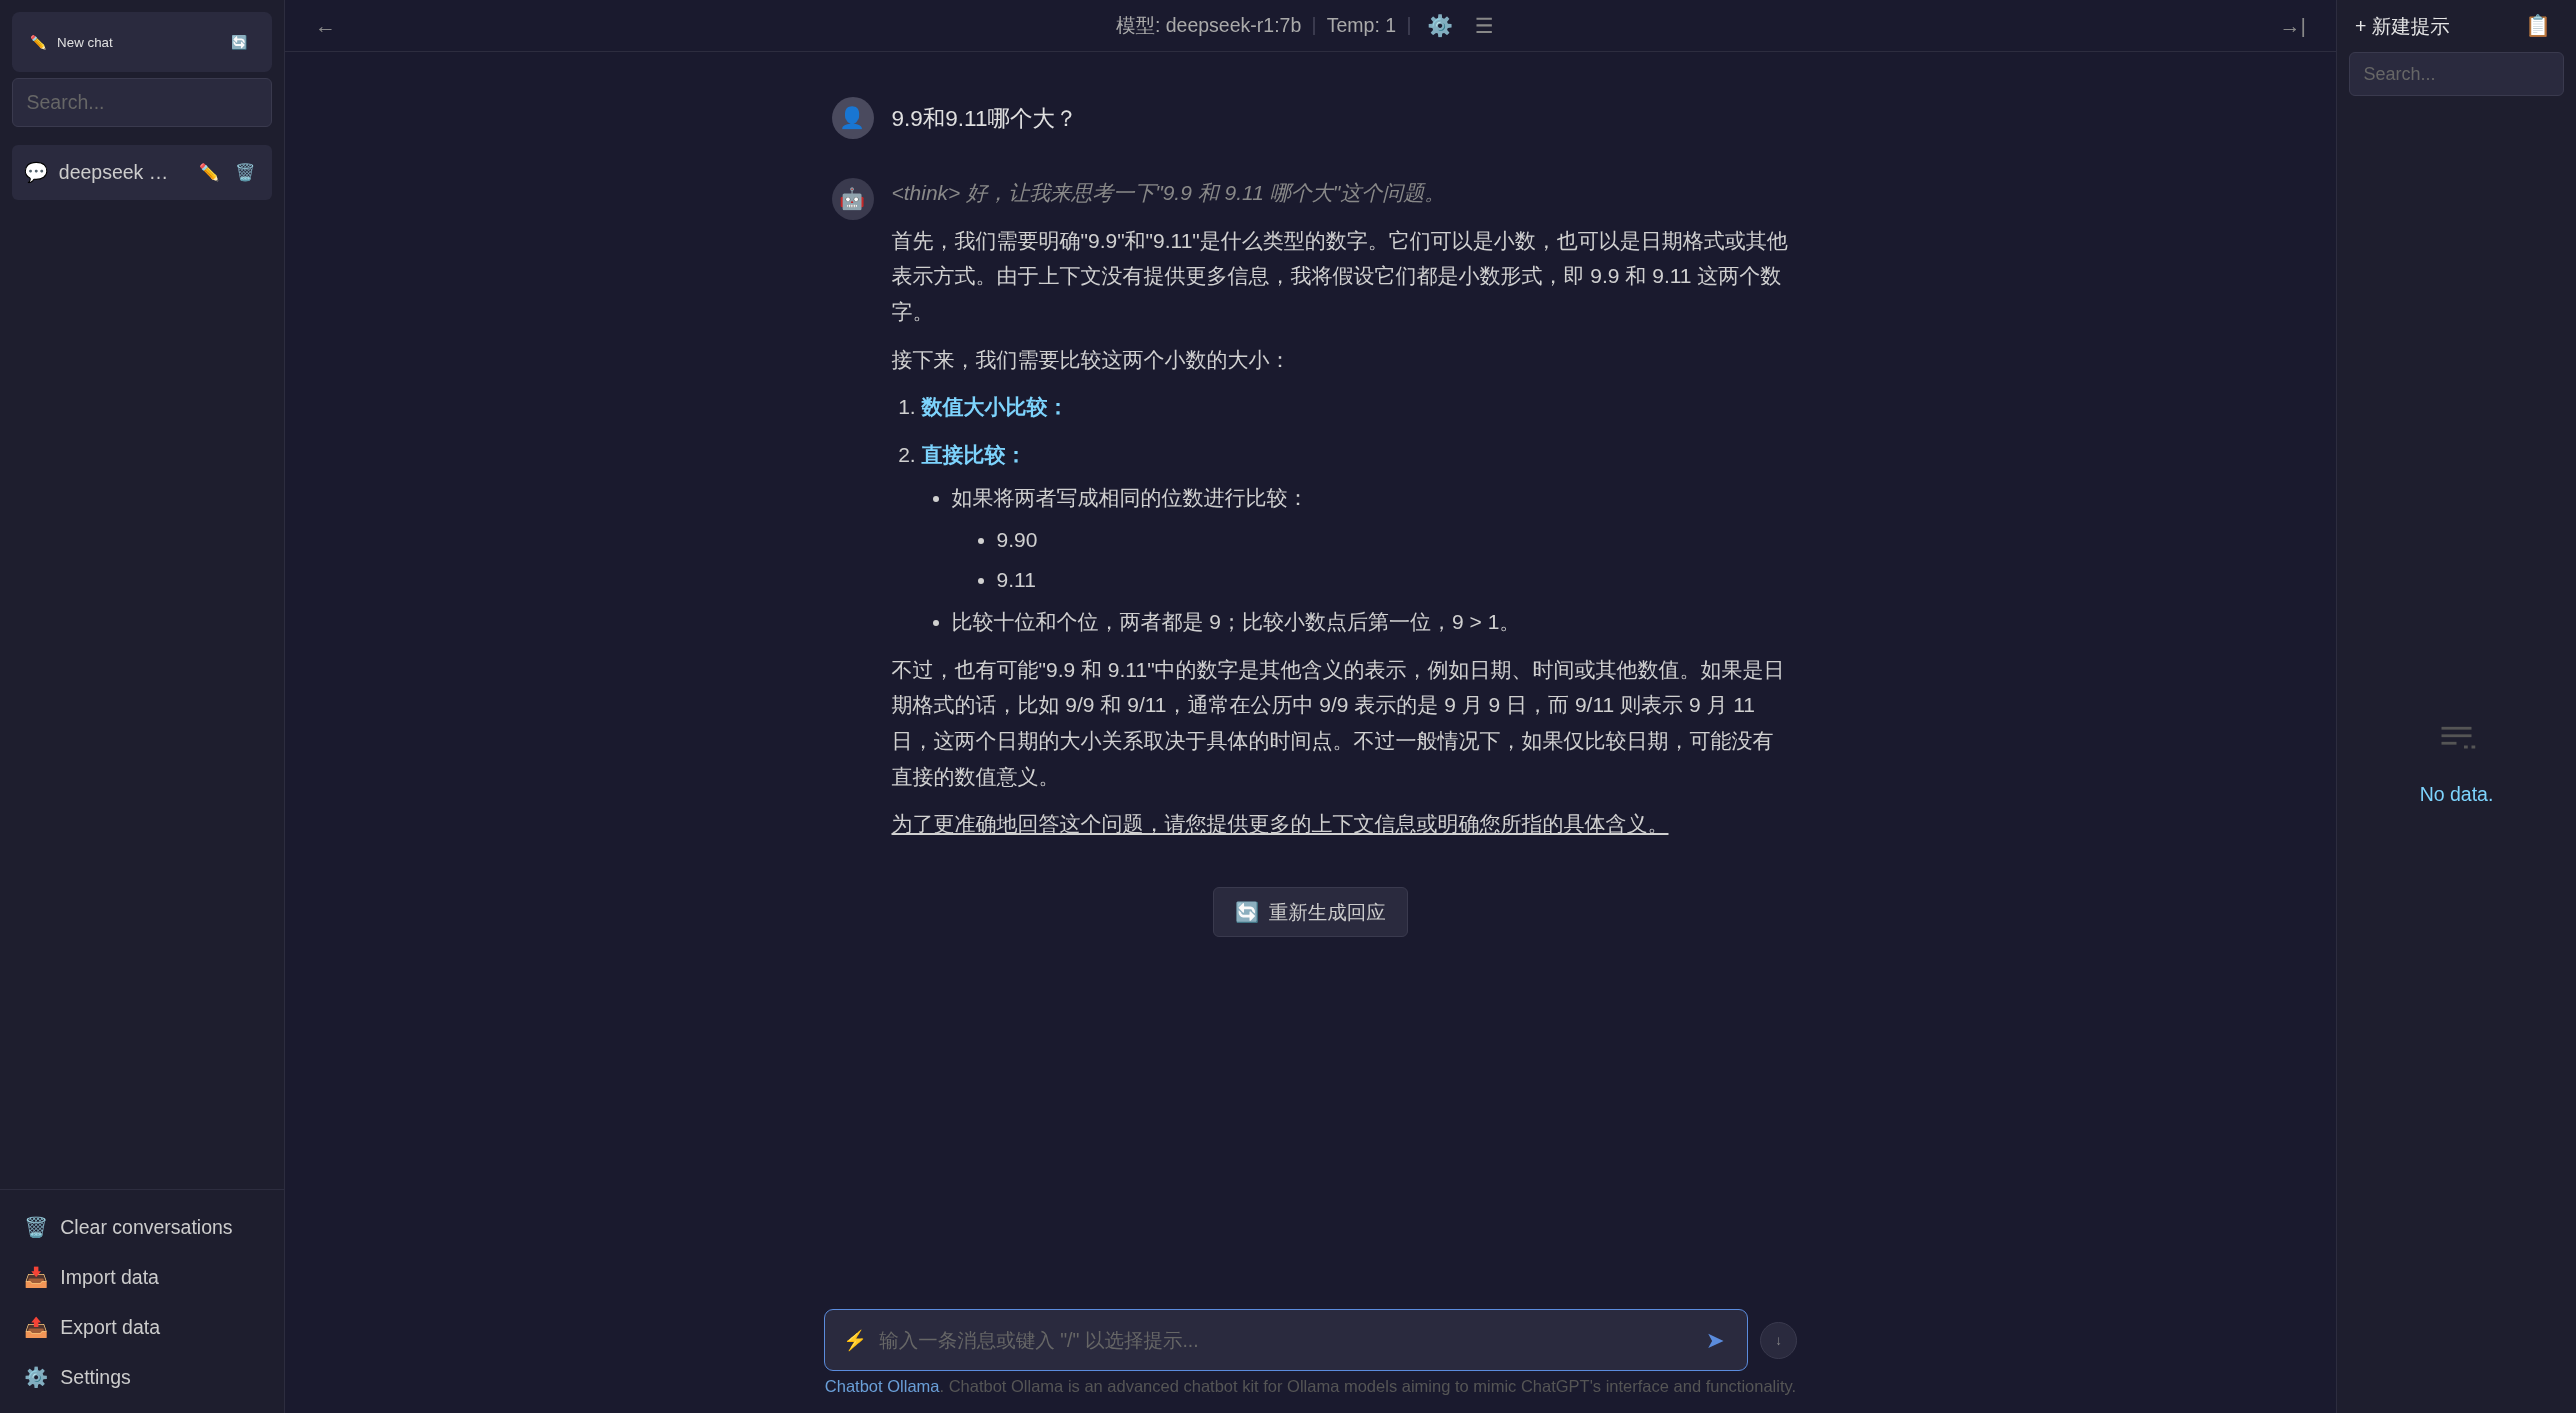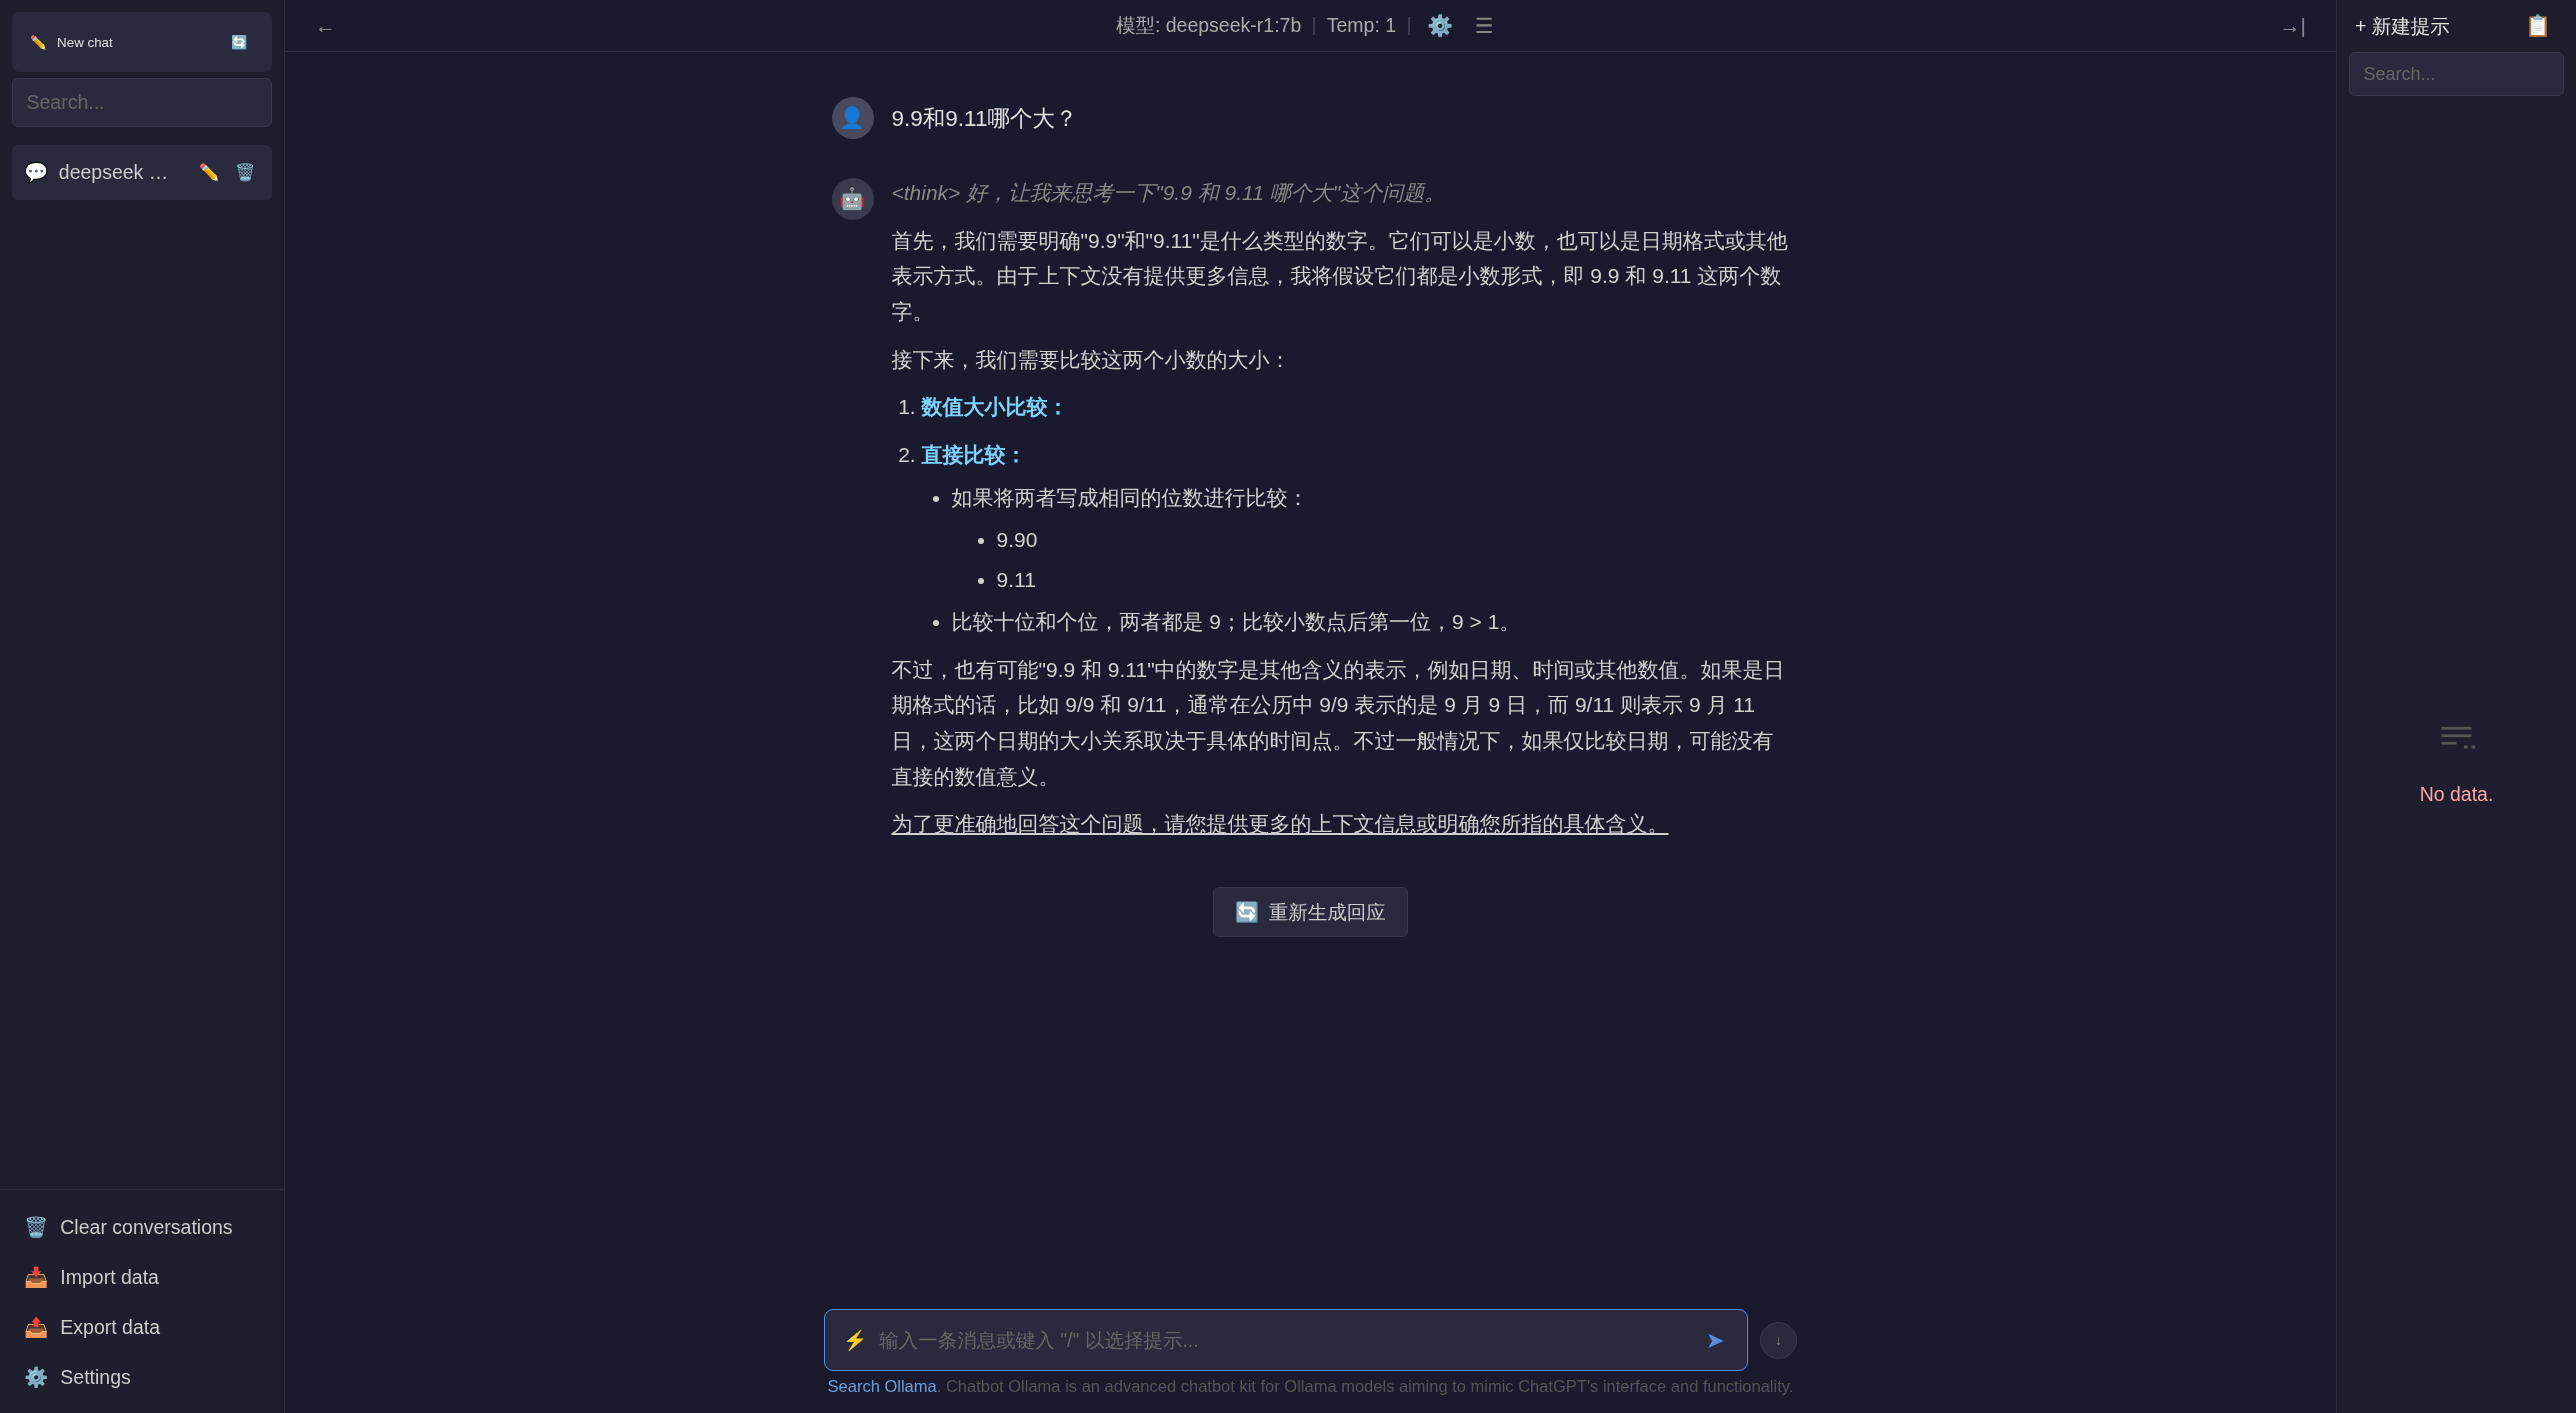--- a/index.html
+++ b/index.html
@@ -361,21 +361,21 @@
       color: #555;
     }
 
     .no-data-icon {
       font-size: 36px;
       color: #555;
     }
 
     .no-data-text {
       font-size: 19.5px;
-      color: #fca5a5;
+      color: #7dd3fc;
     }
 
     
     ::-webkit-scrollbar { width: 4.5px; }
     ::-webkit-scrollbar-track { background: transparent; }
     ::-webkit-scrollbar-thumb { background: #3a3a4e; border-radius: 2.2px; }
 
     .separator-line {
       width: 1.5px;
       height: 18px;
@@ -507,21 +507,21 @@
       <div class="input-container" style="flex:1;">
         <span class="input-icon">⚡</span>
         <input class="chat-text-input" type="text" placeholder="输入一条消息或键入 &quot;/&quot; 以选择提示..." style="">
         <button class="send-btn">➤</button>
       </div>
       <button class="scroll-bottom-btn">
         <span>↓</span>
       </button>
     </div>
     <div class="footer-text">
-      <a href="#">Search Ollama</a><span>. Chatbot Ollama is an advanced chatbot kit for Ollama models aiming to mimic ChatGPT's interface and functionality.</span>
+      <a href="#">Chatbot Ollama</a><span>. Chatbot Ollama is an advanced chatbot kit for Ollama models aiming to mimic ChatGPT's interface and functionality.</span>
     </div>
   </div>
 </div>
 
 <div class="right-sidebar">
   <div class="right-sidebar-header">
     <button class="new-prompt-btn">
       <span>+ 新建提示</span>
     </button>
     <button class="nav-btn">

